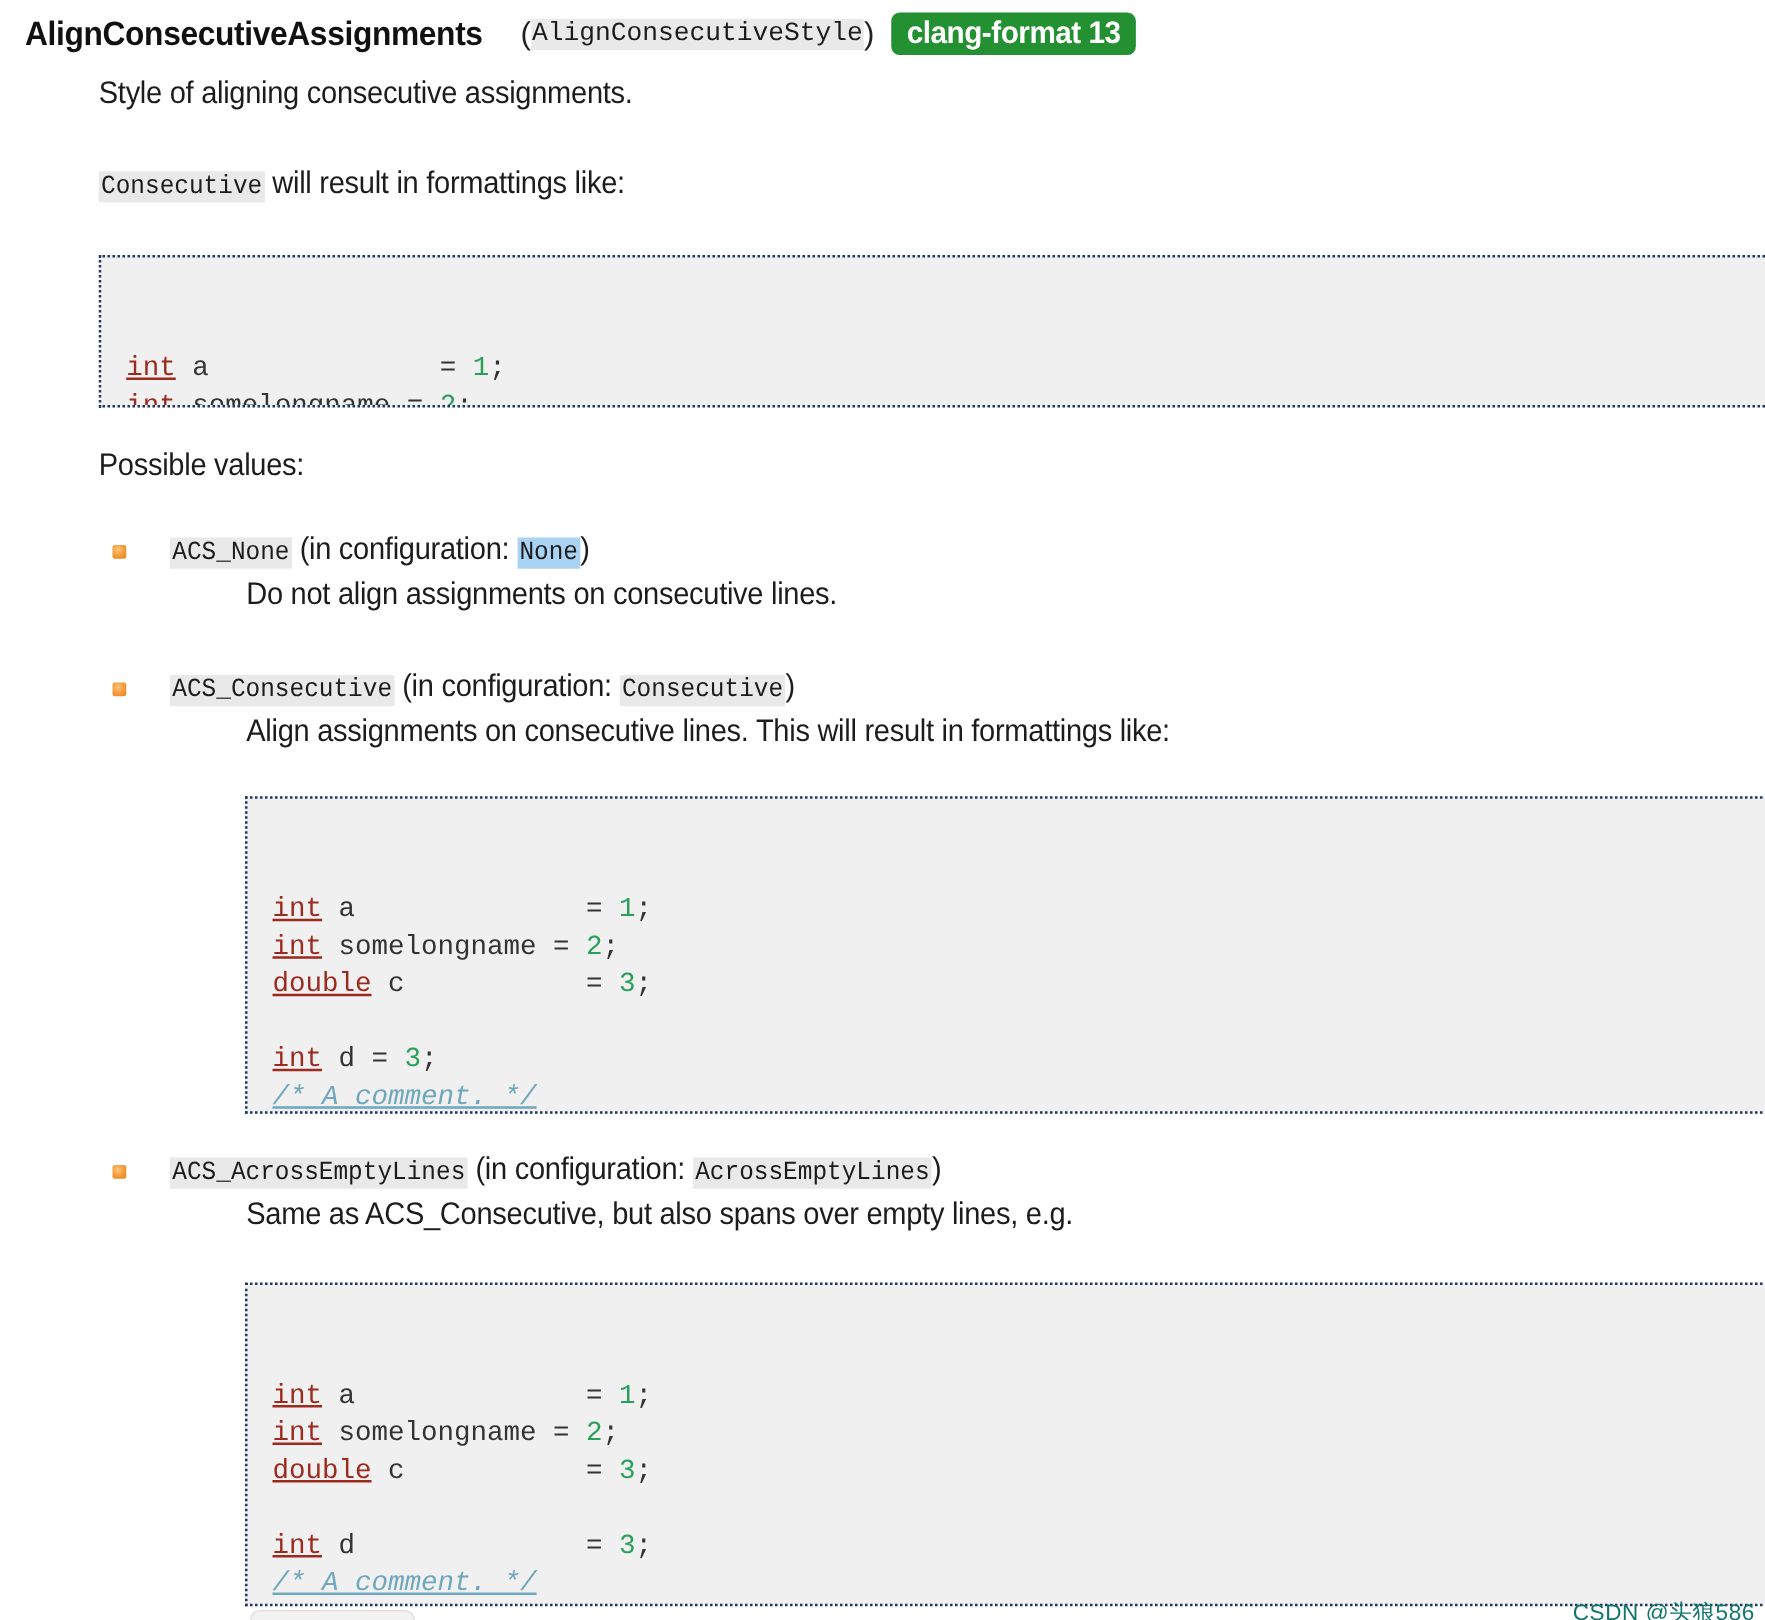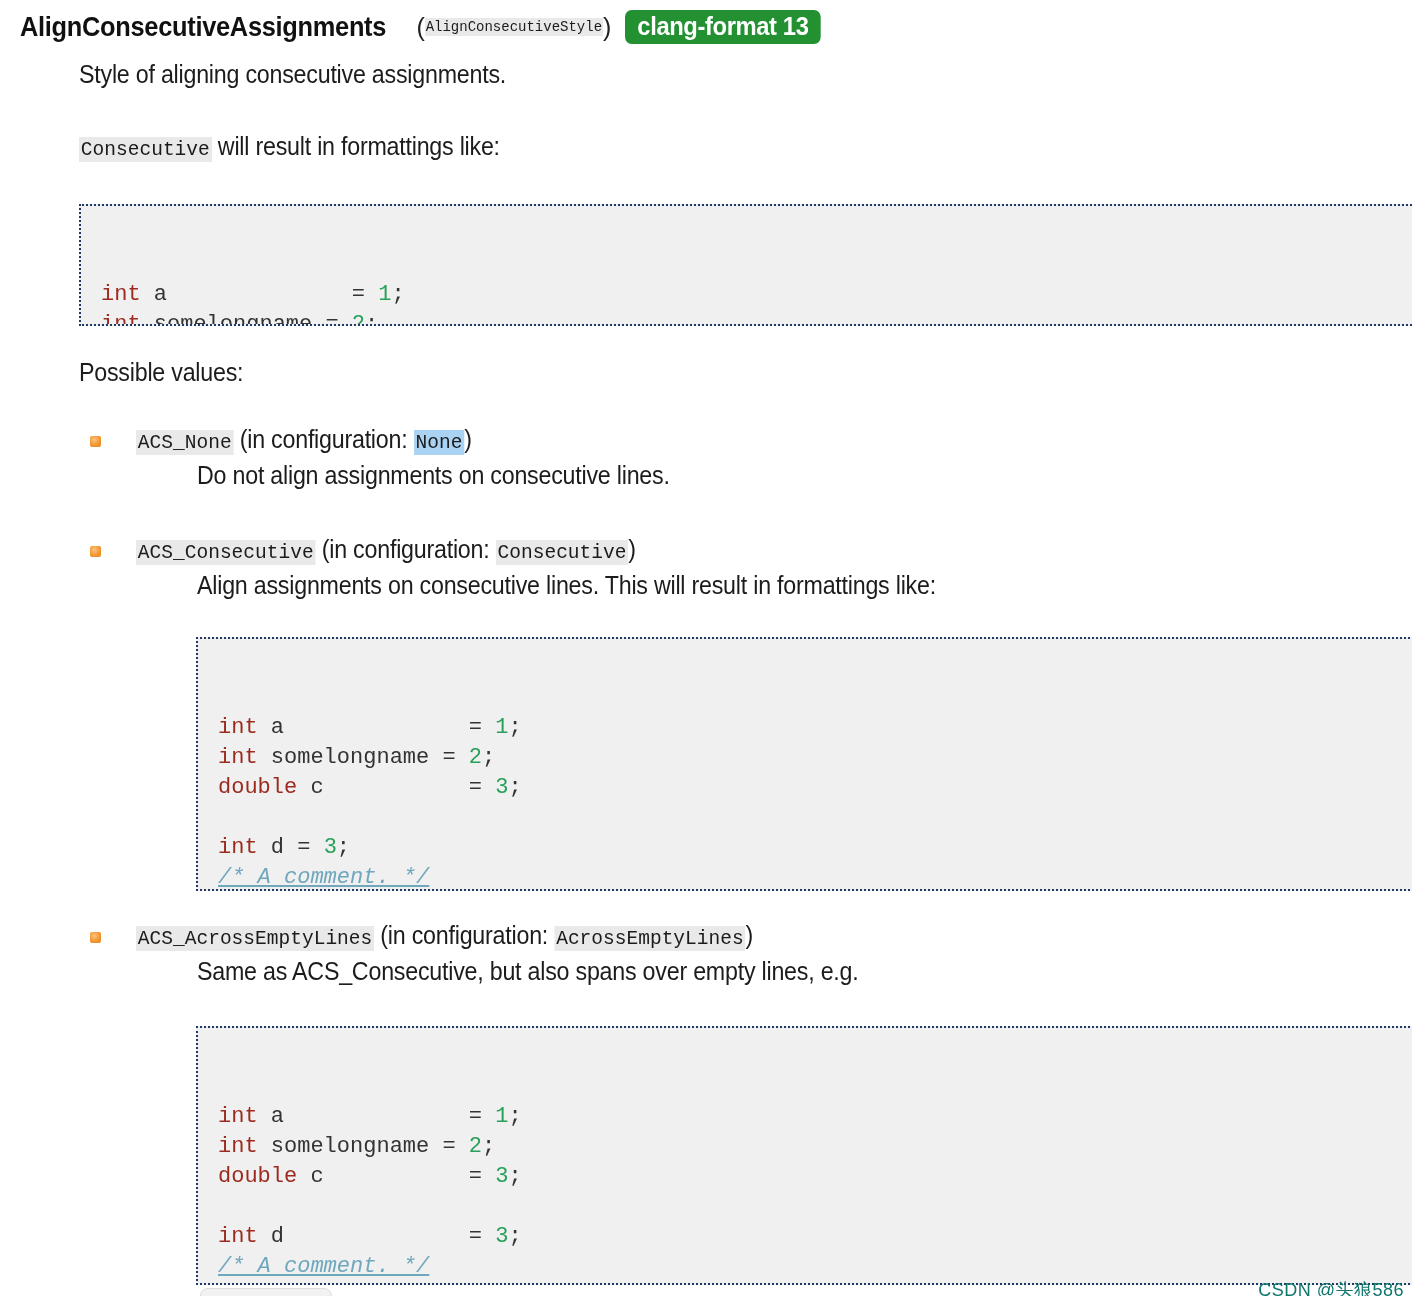--- a/index.html
+++ b/index.html
@@ -42,21 +42,21 @@
     transform-origin: left center;
   }
   .title-paren {
     font-size: 25px;
     color: #222222;
     margin-left: 7px;
     letter-spacing: -0.2px;
   }
   .title-type {
     font-family: "Liberation Mono", "DejaVu Sans Mono", monospace;
-    font-size: 14px;
+    font-size: 21px;
     background: #e9e9e9;
     color: #1b1b1b;
     padding: 1px 1px;
   }
   .badge {
     margin-left: 14px;
     background: #239032;
     color: #ffffff;
     font-size: 25px;
     font-weight: bold;
@@ -106,21 +106,21 @@
     line-height: 30px;
     color: #333333;
     white-space: pre;
     padding: 14px 0 14px 20px;
     overflow: hidden;
   }
   .cb1 { left: 79px;  top: 204px;  width: 1360px; height: 122px; }
   .cb2 { left: 196px; top: 637px;  width: 1250px; height: 254px; }
   .cb3 { left: 196px; top: 1026px; width: 1250px; height: 259px; }
 
-  .k   { color: #9c2a1e; }   
+  .k   { color: #9c2a1e; text-decoration: underline; }   
   .num { color: #29a05a; }   
   .cm  { color: #6fa7bd; font-style: italic; text-decoration: underline; } 
   .id  { color: #333333; }
   .op  { color: #333333; }
 
   
   .bullet-item { position: absolute; left: 79px; }
   .bi1 { top: 425px; }
   .bi2 { top: 535px; }
   .bi3 { top: 921px; }

